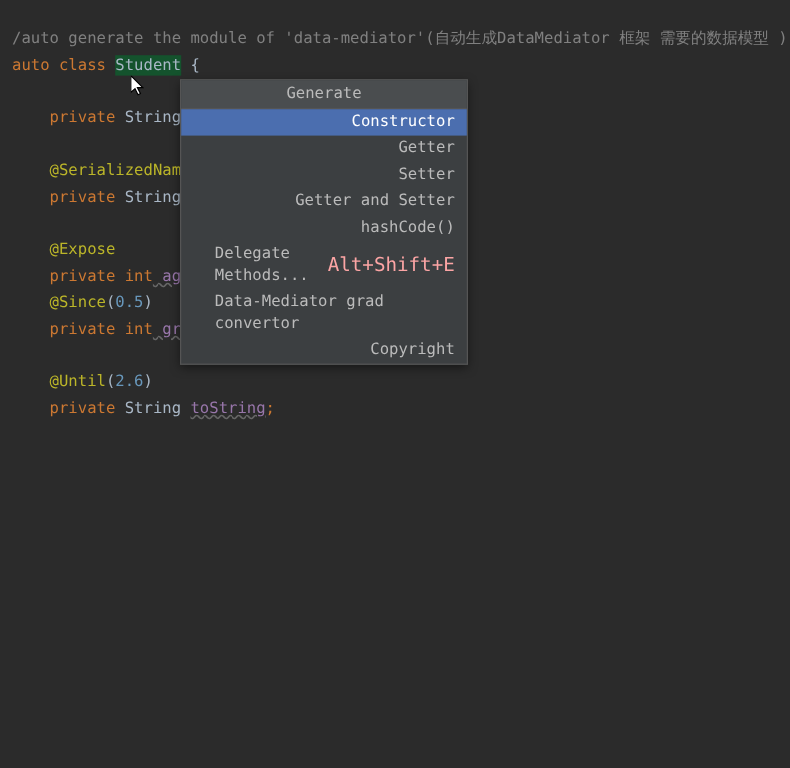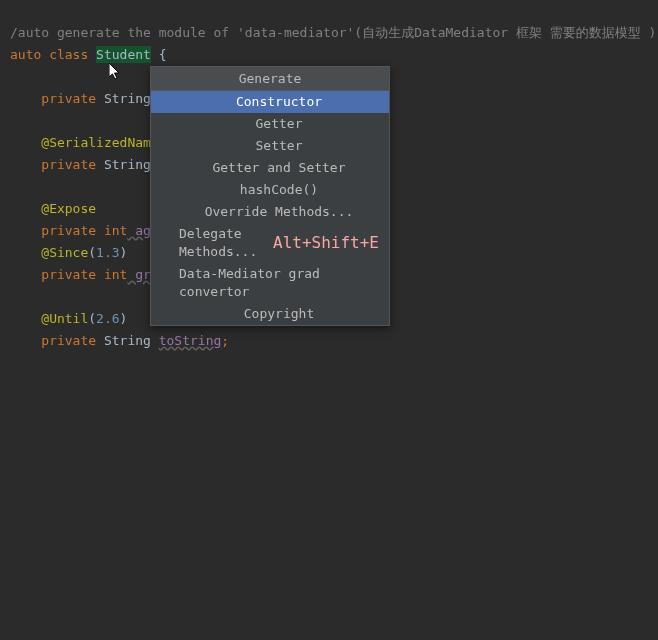--- a/index.html
+++ b/index.html
@@ -58,21 +58,21 @@
       padding: 4px 0;
       font-size: 13px;
       border-bottom: 1px solid #555;
     }
     .popup-item {
       padding: 2px 10px 2px 28px;
       color: #bbbbbb;
       font-size: 13px;
       line-height: 18px;
       display: flex;
-      justify-content: center;
+      justify-content: flex-end;
       align-items: center;
       cursor: pointer;
     }
     .popup-item.highlighted {
       background: #4b6eaf;
       color: #ffffff;
     }
     .popup-shortcut {
       color: #fca5a5;
       font-size: 16px;
@@ -93,21 +93,21 @@
   <div class="line"><span class="comment">/auto generate the module of 'data-mediator'(自动生成DataMediator 框架 需要的数据模型 )</span></div>
   <div class="line"><span class="keyword">auto</span><span class="keyword"> class </span><span class="selected">Student</span><span class="brace"> {</span></div>
   <div class="line"> </div>
   <div class="line"><span class="keyword">    private</span><span class="type"> String </span><span class="field">n</span></div>
   <div class="line"> </div>
   <div class="line"><span class="annotation">    @SerializedName</span><span class="paren">(</span></div>
   <div class="line"><span class="keyword">    private</span><span class="type"> String </span><span class="field">i</span></div>
   <div class="line"> </div>
   <div class="line"><span class="annotation">    @Expose</span></div>
   <div class="line"><span class="keyword">    private </span><span class="keyword">int</span><span class="field"> age</span><span class="semi">;</span></div>
-  <div class="line"><span class="annotation">    @Since</span><span class="paren">(</span><span class="number">1.3</span><span class="paren">)</span></div>
+  <div class="line"><span class="annotation">    @Since</span><span class="paren">(</span><span class="number">0.5</span><span class="paren">)</span></div>
   <div class="line"><span class="keyword">    private </span><span class="keyword">int</span><span class="field"> grad</span></div>
   <div class="line"> </div>
   <div class="line"><span class="annotation">    @Until</span><span class="paren">(</span><span class="number">2.6</span><span class="paren">)</span></div>
   <div class="line"><span class="keyword">    private</span><span class="type"> String </span><span class="field">toString</span><span class="semi">;</span></div>
 </div>
 
 <svg class="cursor-icon" width="14" height="18" viewBox="0 0 14 18">
   <path d="M0 0 L0 14 L3.5 11 L6 16 L8 15 L5.5 10 L10 10 Z" fill="white" stroke="black" stroke-width="1"></path>
 </svg>
 
@@ -123,23 +123,20 @@
       <div class="popup-item">
         <span>Setter</span>
       </div>
       <div class="popup-item">
         <span>Getter and Setter</span>
       </div>
       <div class="popup-item">
         <span>hashCode()</span>
       </div>
       <div class="popup-item">
-        <span>Override Methods...</span>
-      </div>
-      <div class="popup-item">
         <span>Delegate Methods...</span>
         <span class="popup-shortcut">Alt+Shift+E</span>
       </div>
       <div class="popup-item">
         <span>Data-Mediator grad convertor</span>
       </div>
       <div class="popup-item">
         <span>Copyright</span>
       </div>
     </div>

